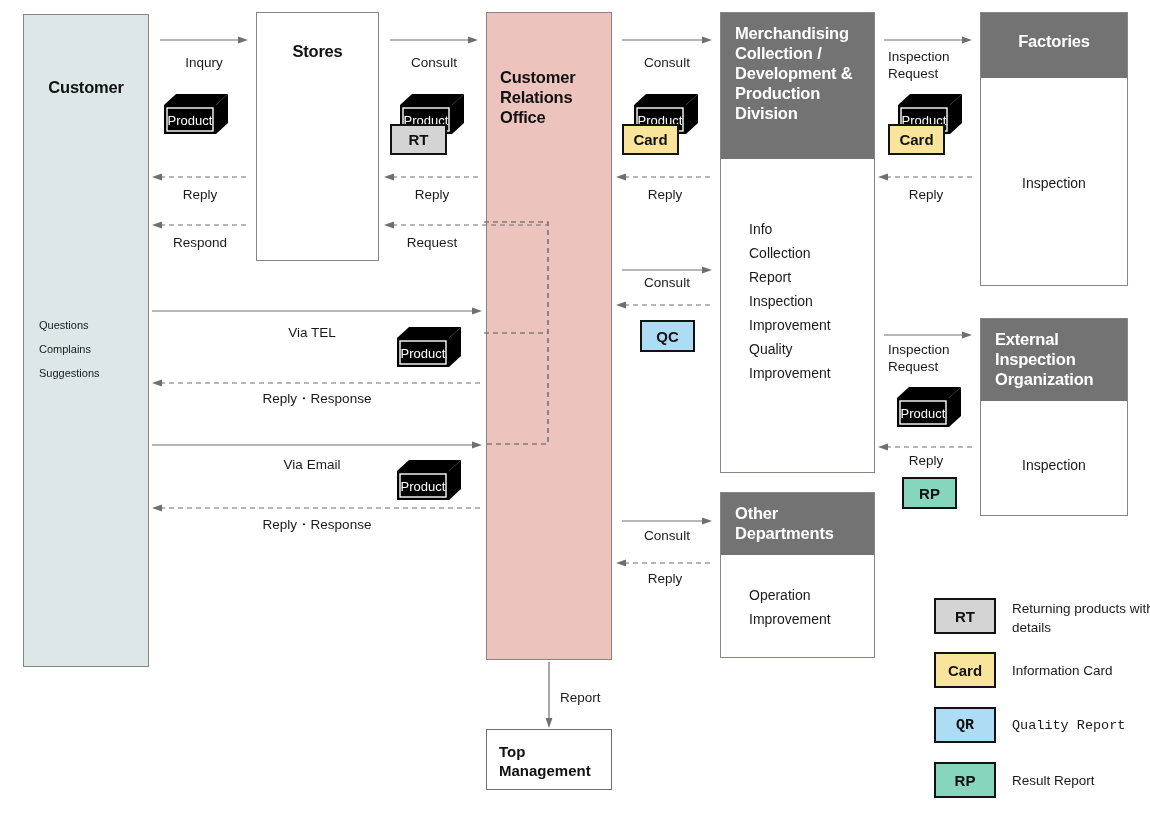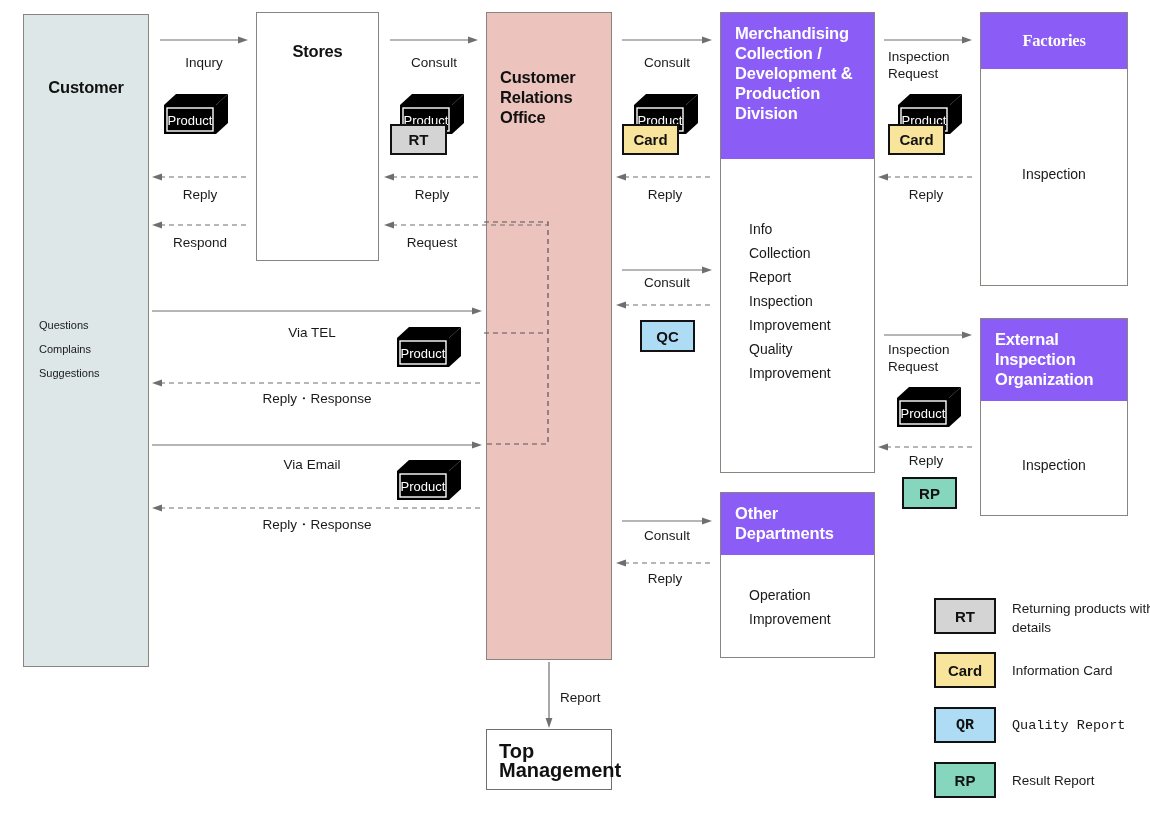--- a/index.html
+++ b/index.html
@@ -44,21 +44,21 @@
     line-height: 24px;
     color: #1a1a1a;
   }
 
   
   .hdrbox {
     border: 1.5px solid #8a8480;
     background: #ffffff;
   }
   .hdrbox .hdr {
-    background: #8b5cf6;
+    background: #737373;
     color: #ffffff;
     font-weight: bold;
     font-size: 16.5px;
     line-height: 20px;
     letter-spacing: -0.2px;
     box-sizing: border-box;
     padding: 10px 0 10px 14px;
   }
   .hdrbox .hdr.center { text-align: center; padding-left: 0; }
   .hdrbox .bodytxt {
@@ -69,21 +69,21 @@
   }
 
   
   .plainbox {
     border: 1.5px solid #6f6f6f;
     background: #ffffff;
     box-sizing: border-box;
   }
   .plainbox .t {
     font-weight: bold;
-    font-size: 20px;
+    font-size: 15px;
     line-height: 19px;
     padding: 12px 0 0 12px;
   }
 
   
   .arrow-wrap { position: absolute; height: 12px; }
   .arrow-wrap svg { display: block; overflow: visible; }
 
   .arrow-label {
     position: absolute;
@@ -182,21 +182,21 @@
       <div>Collection</div>
       <div>Report</div>
       <div>Inspection</div>
       <div>Improvement</div>
       <div>Quality</div>
       <div>Improvement</div>
     </div>
   </div>
 
   <div class="node hdrbox" style="left:980px; top:12px; width:148px; height:274px;">
-    <div class="hdr center" style="height:56px; line-height:36px;font-family:Liberation Serif, serif;">Factories</div>
+    <div class="hdr center" style="height:65px; line-height:36px;">Factories</div>
     <div class="bodytxt" style="text-align:center; padding-top:93px;">Inspection</div>
   </div>
 
   <div class="node hdrbox" style="left:980px; top:318px; width:148px; height:198px;">
     <div class="hdr" style="height:82px;">
       <div>External</div>
       <div>Inspection</div>
       <div>Organization</div>
     </div>
     <div class="bodytxt" style="text-align:center; padding-top:52px;">Inspection</div>

